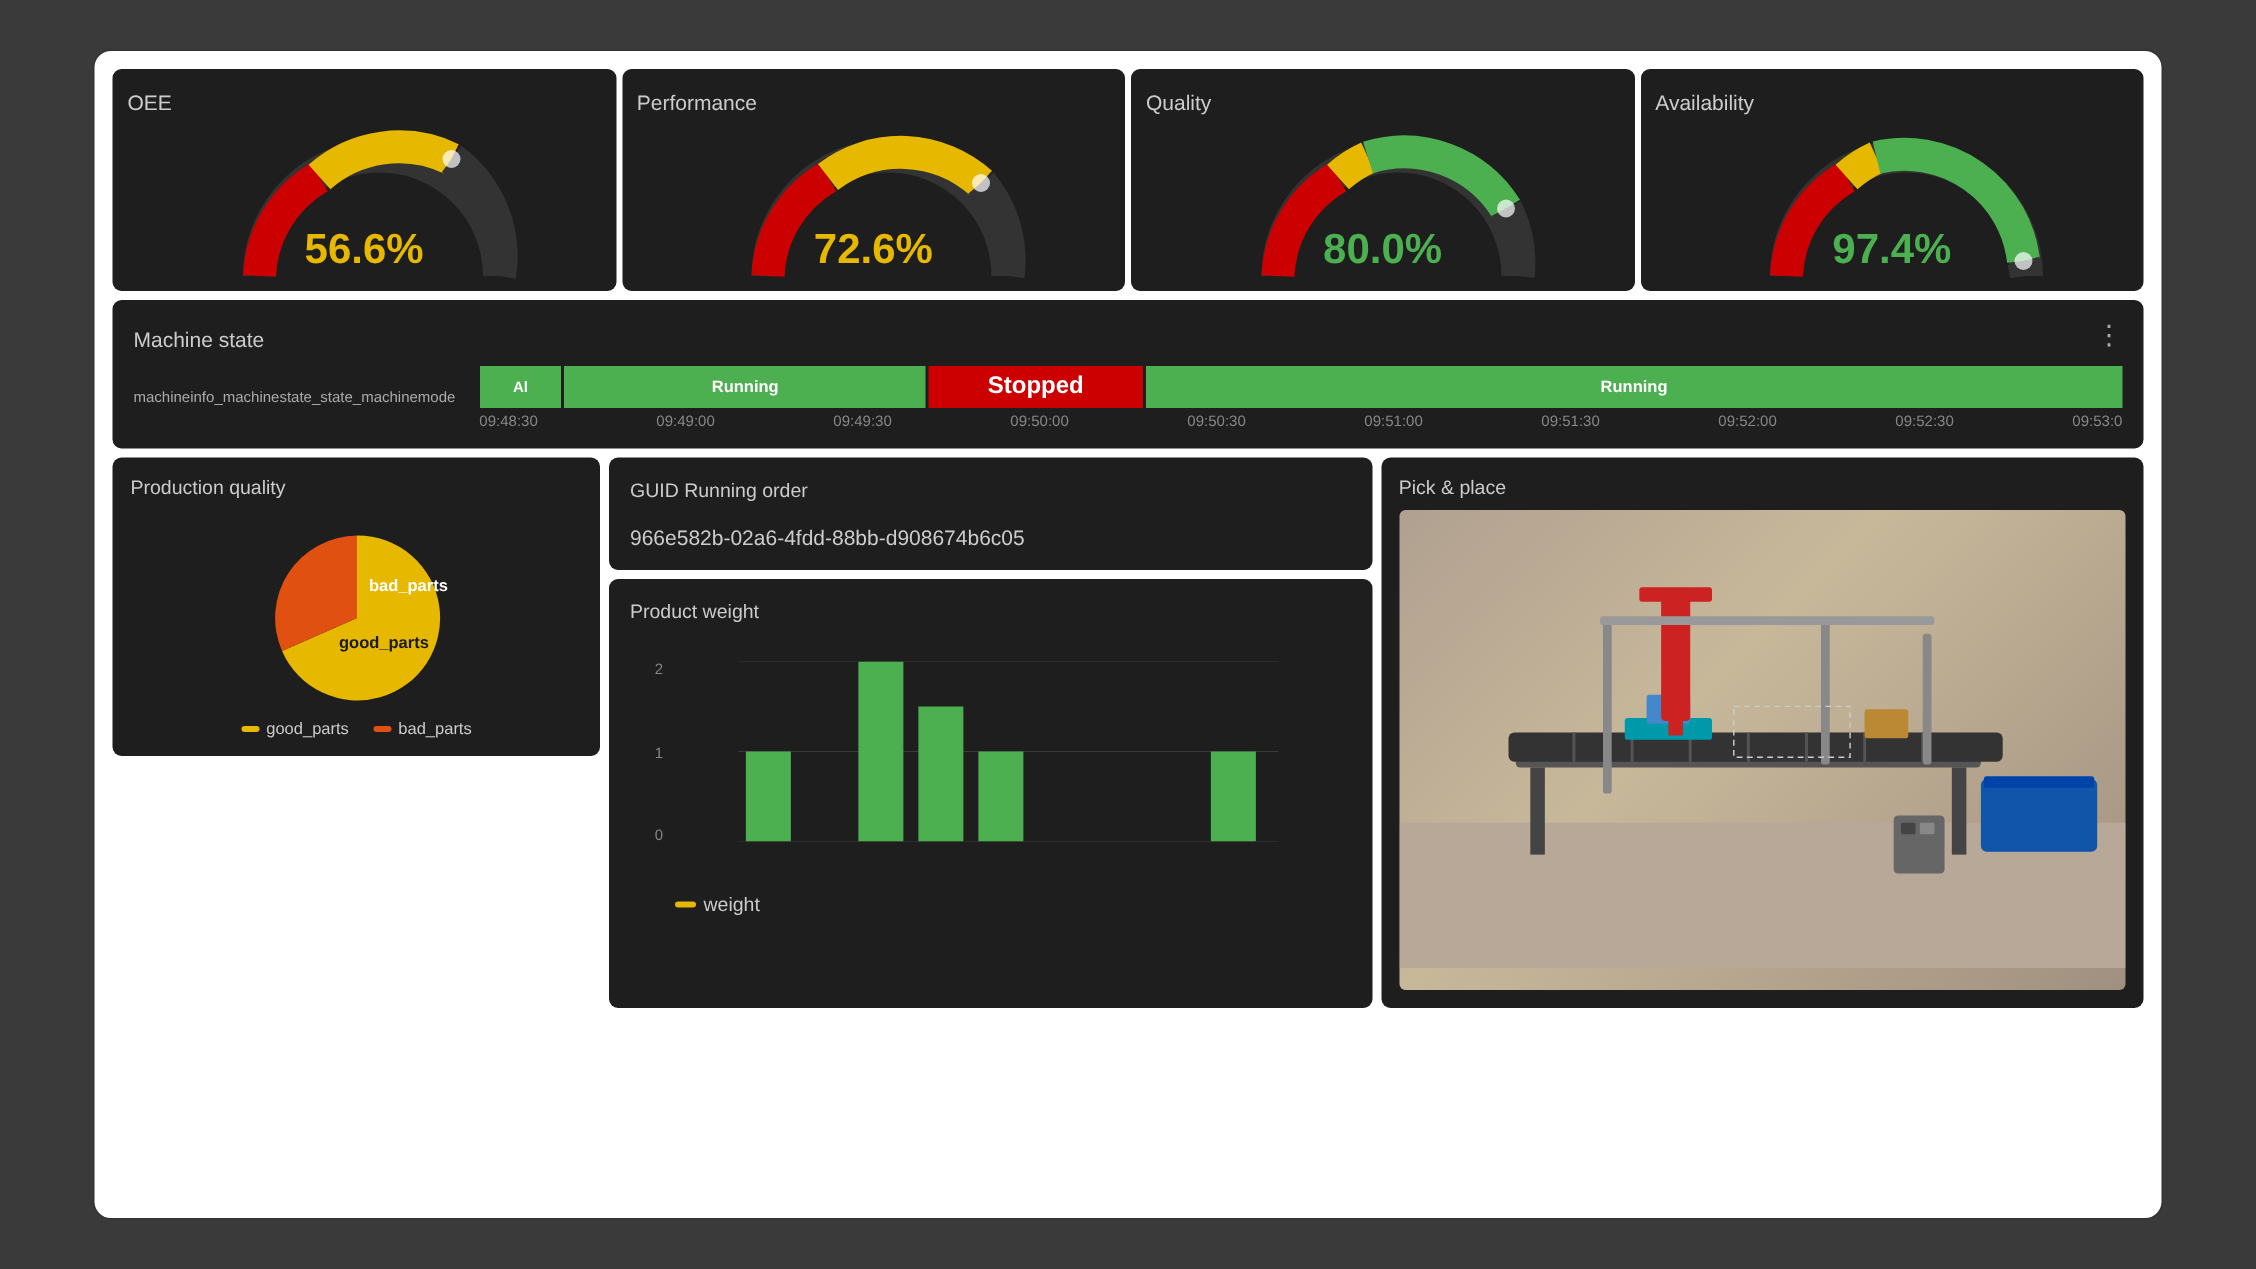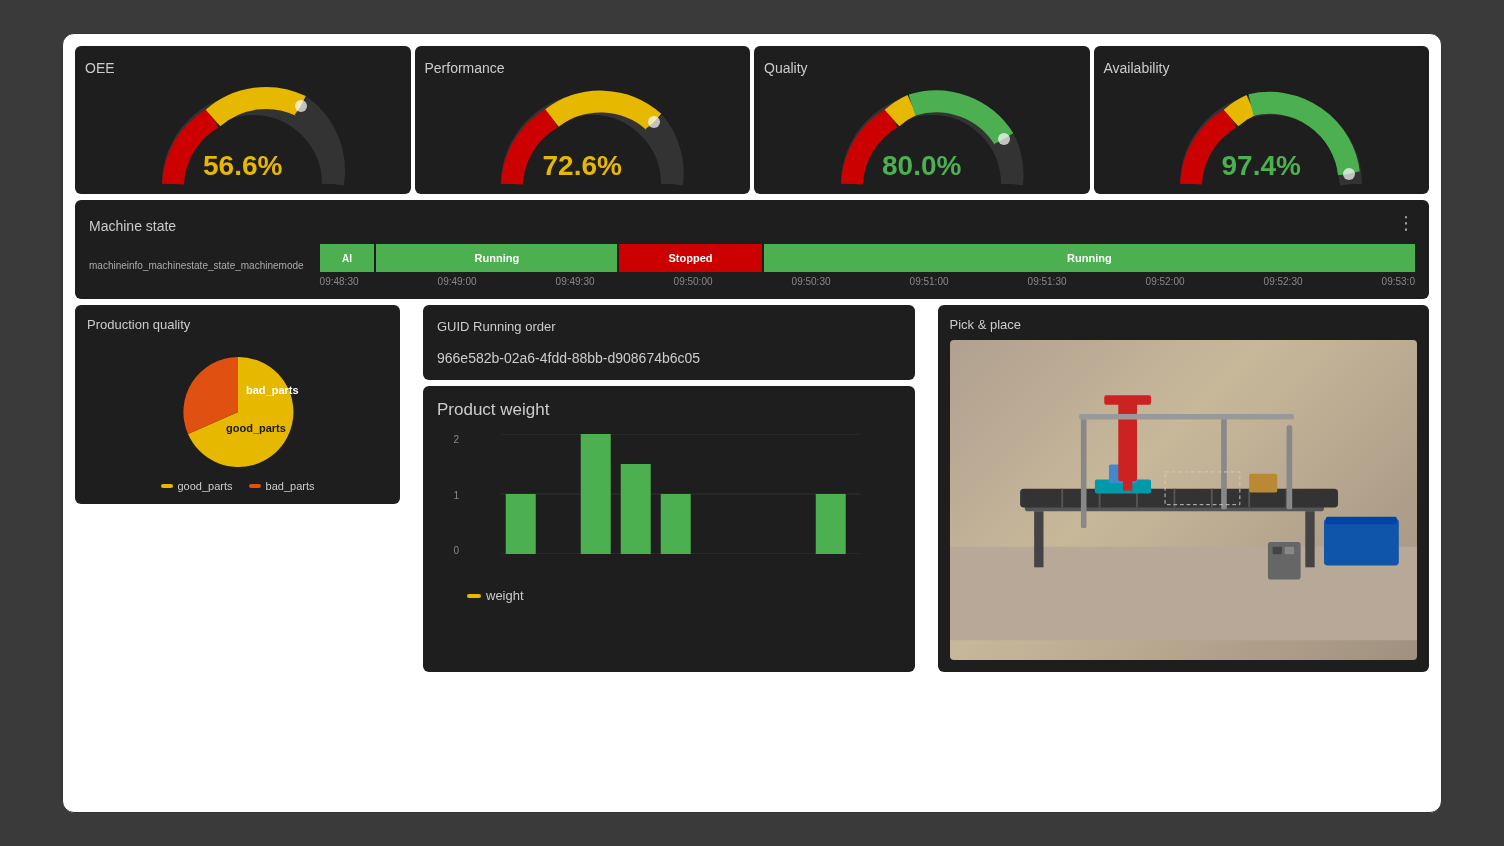--- a/index.html
+++ b/index.html
@@ -107,21 +107,21 @@
     }
     .timeline-label {
       color: #888;
       font-size: 10px;
       text-align: center;
     }
     
     .bottom-row {
       display: grid;
       grid-template-columns: 325px 1fr 1fr;
-      gap: 23px;
+      gap: 6px;
     }
     
     .left-col {
       display: flex;
       flex-direction: column;
       gap: 6px;
     }
     .production-quality-card, .product-group-card {
       background: #1e1e1e;
       border-radius: 6px;
@@ -175,22 +175,22 @@
       color: #ccc;
       font-size: 13px;
       margin-bottom: 16px;
     }
     .guid-value {
       color: #ccc;
       font-size: 14px;
     }
     .weight-title {
       color: #ccc;
-      font-size: 17px;
-      margin-bottom: 14px;
+      font-size: 13px;
+      margin-bottom: 26px;
     }
     
     .pick-place-card {
       background: #1e1e1e;
       border-radius: 6px;
       padding: 12px;
     }
     .pick-place-title {
       color: #ccc;
       font-size: 13px;
@@ -289,21 +289,21 @@
     <div class="machine-state-header">
       <span class="machine-state-title">Machine state</span>
       <span class="three-dots">⋮</span>
     </div>
     <div class="timeline-row">
       <span class="machine-mode-label" style="margin-right:16px; font-size:10px;">machineinfo_machinestate_state_machinemode</span>
       <div class="timeline-area">
         <div style="display:flex; align-items:stretch; height:28px; gap:2px;">
           <div class="timeline-segment" style="background:#4caf50; width:5%; color:#fff; font-size:10px; justify-content:center; padding:0 4px;">Al</div>
           <div class="timeline-segment" style="background:#4caf50; width:22%; color:#fff; font-size:11px; font-weight:bold; justify-content:center;">Running</div>
-          <div class="timeline-segment" style="background:#cc0000; width:13%; color:#fff; font-size:11px; font-weight:bold; justify-content:center;">Stopped</div>
+          <div class="timeline-segment" style="background:#cc0000; width:13%; color:#fff; font-size:16px; font-weight:bold; justify-content:center;">Stopped</div>
           <div class="timeline-segment" style="background:#4caf50; flex:1; color:#fff; font-size:11px; font-weight:bold; justify-content:center;">Running</div>
         </div>
         <div class="timeline-labels">
           <span class="timeline-label">09:48:30</span>
           <span class="timeline-label">09:49:00</span>
           <span class="timeline-label">09:49:30</span>
           <span class="timeline-label">09:50:00</span>
           <span class="timeline-label">09:50:30</span>
           <span class="timeline-label">09:51:00</span>
           <span class="timeline-label">09:51:30</span>

